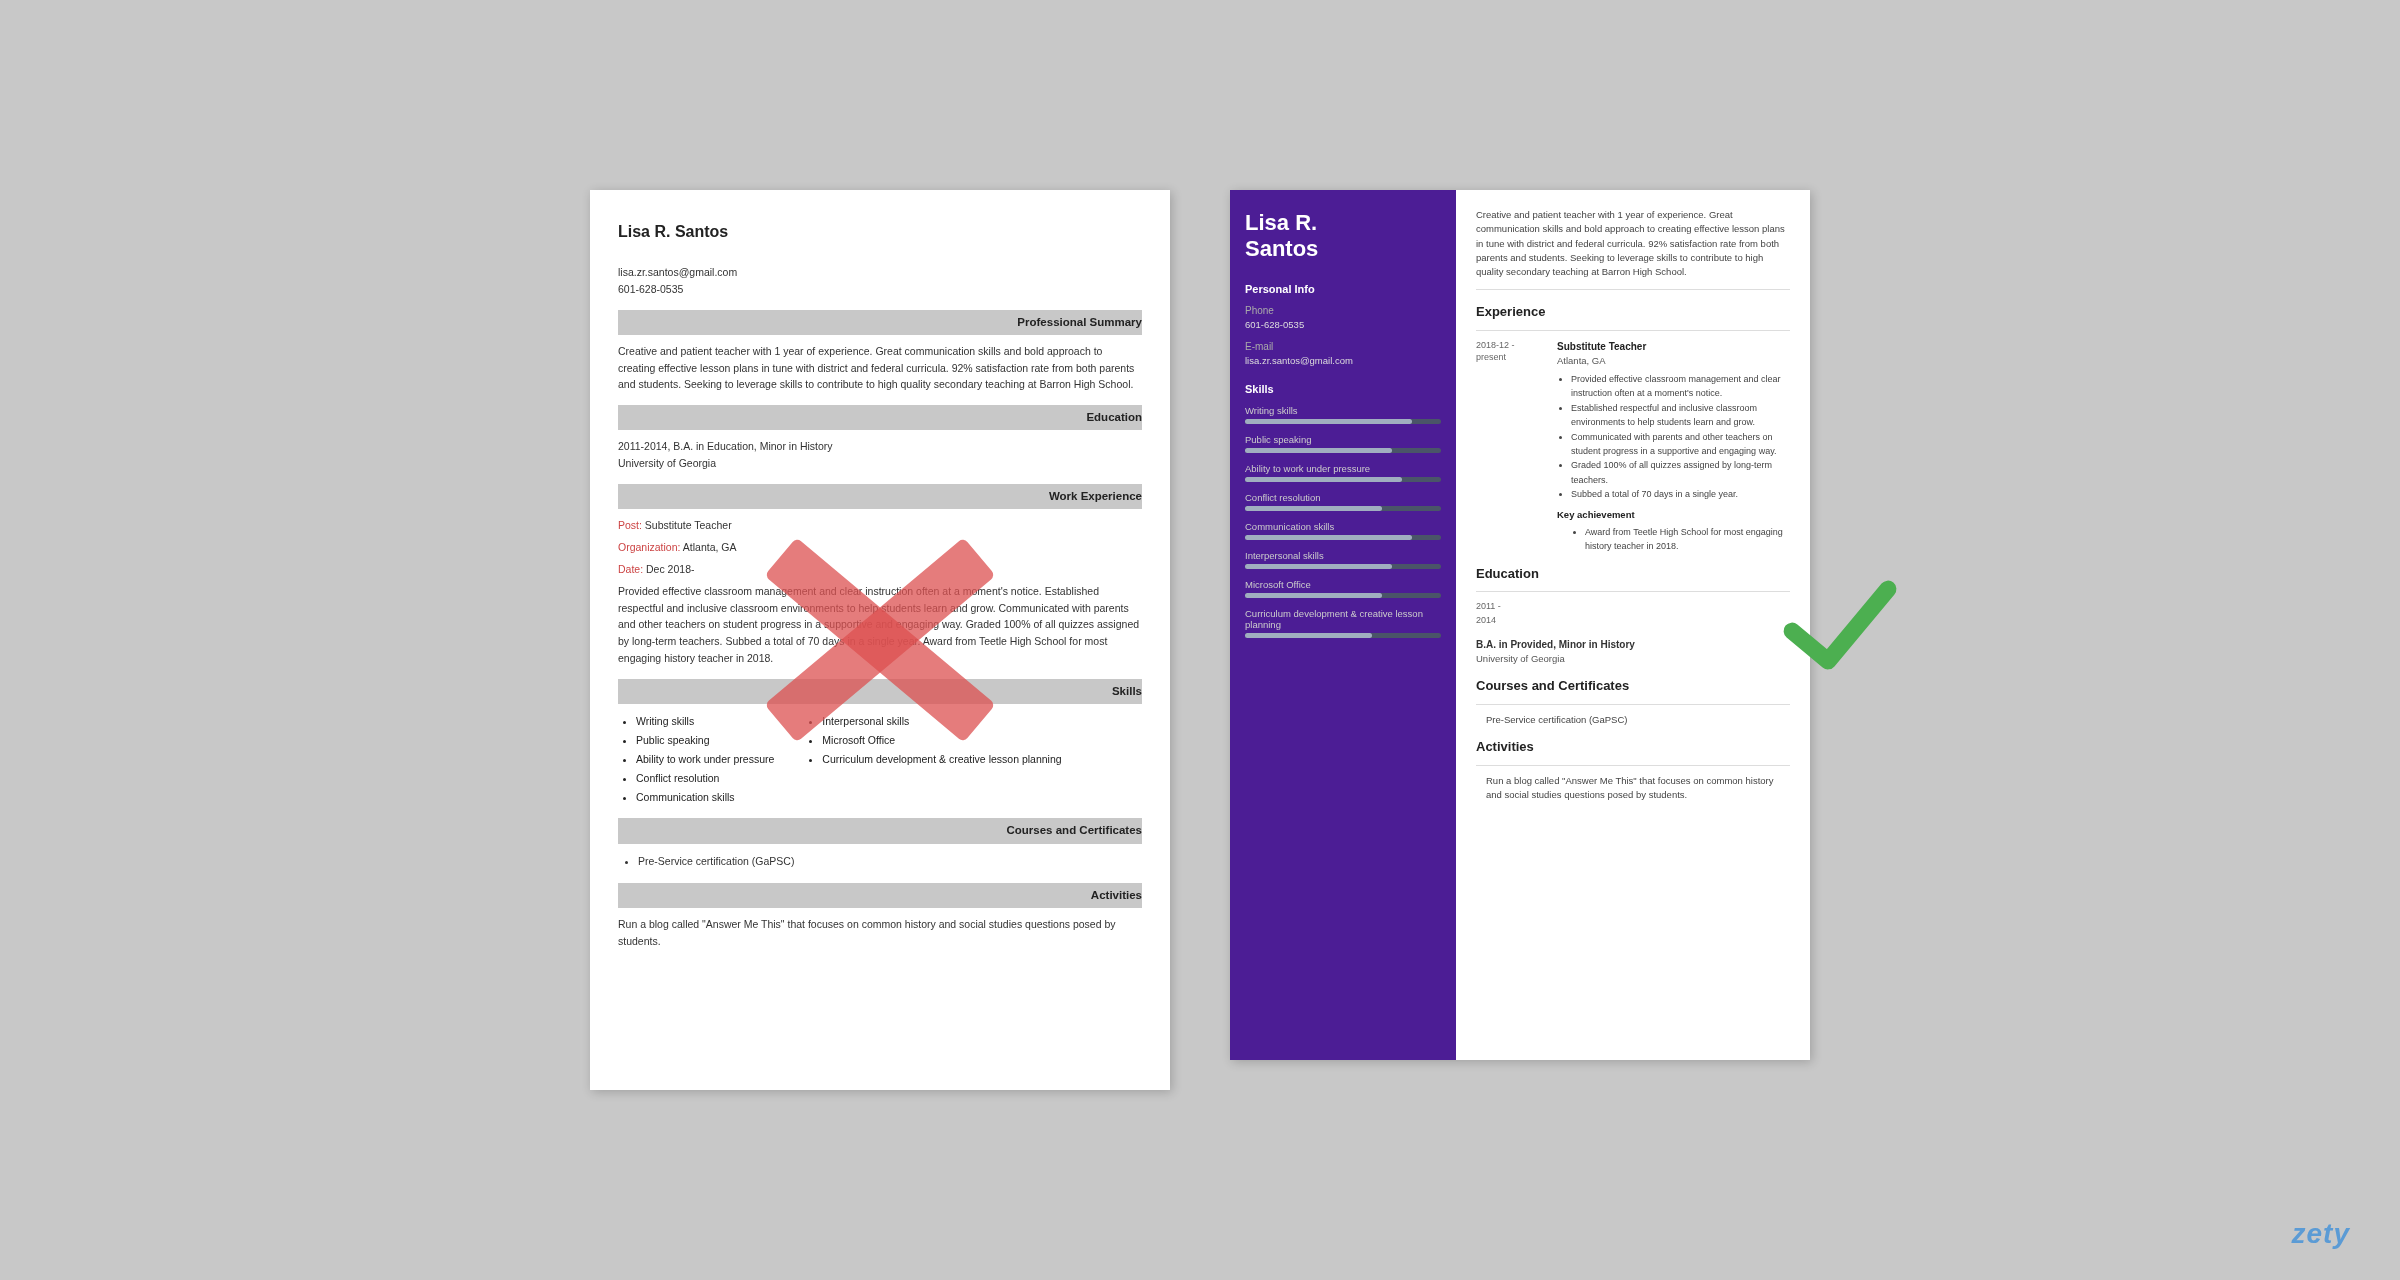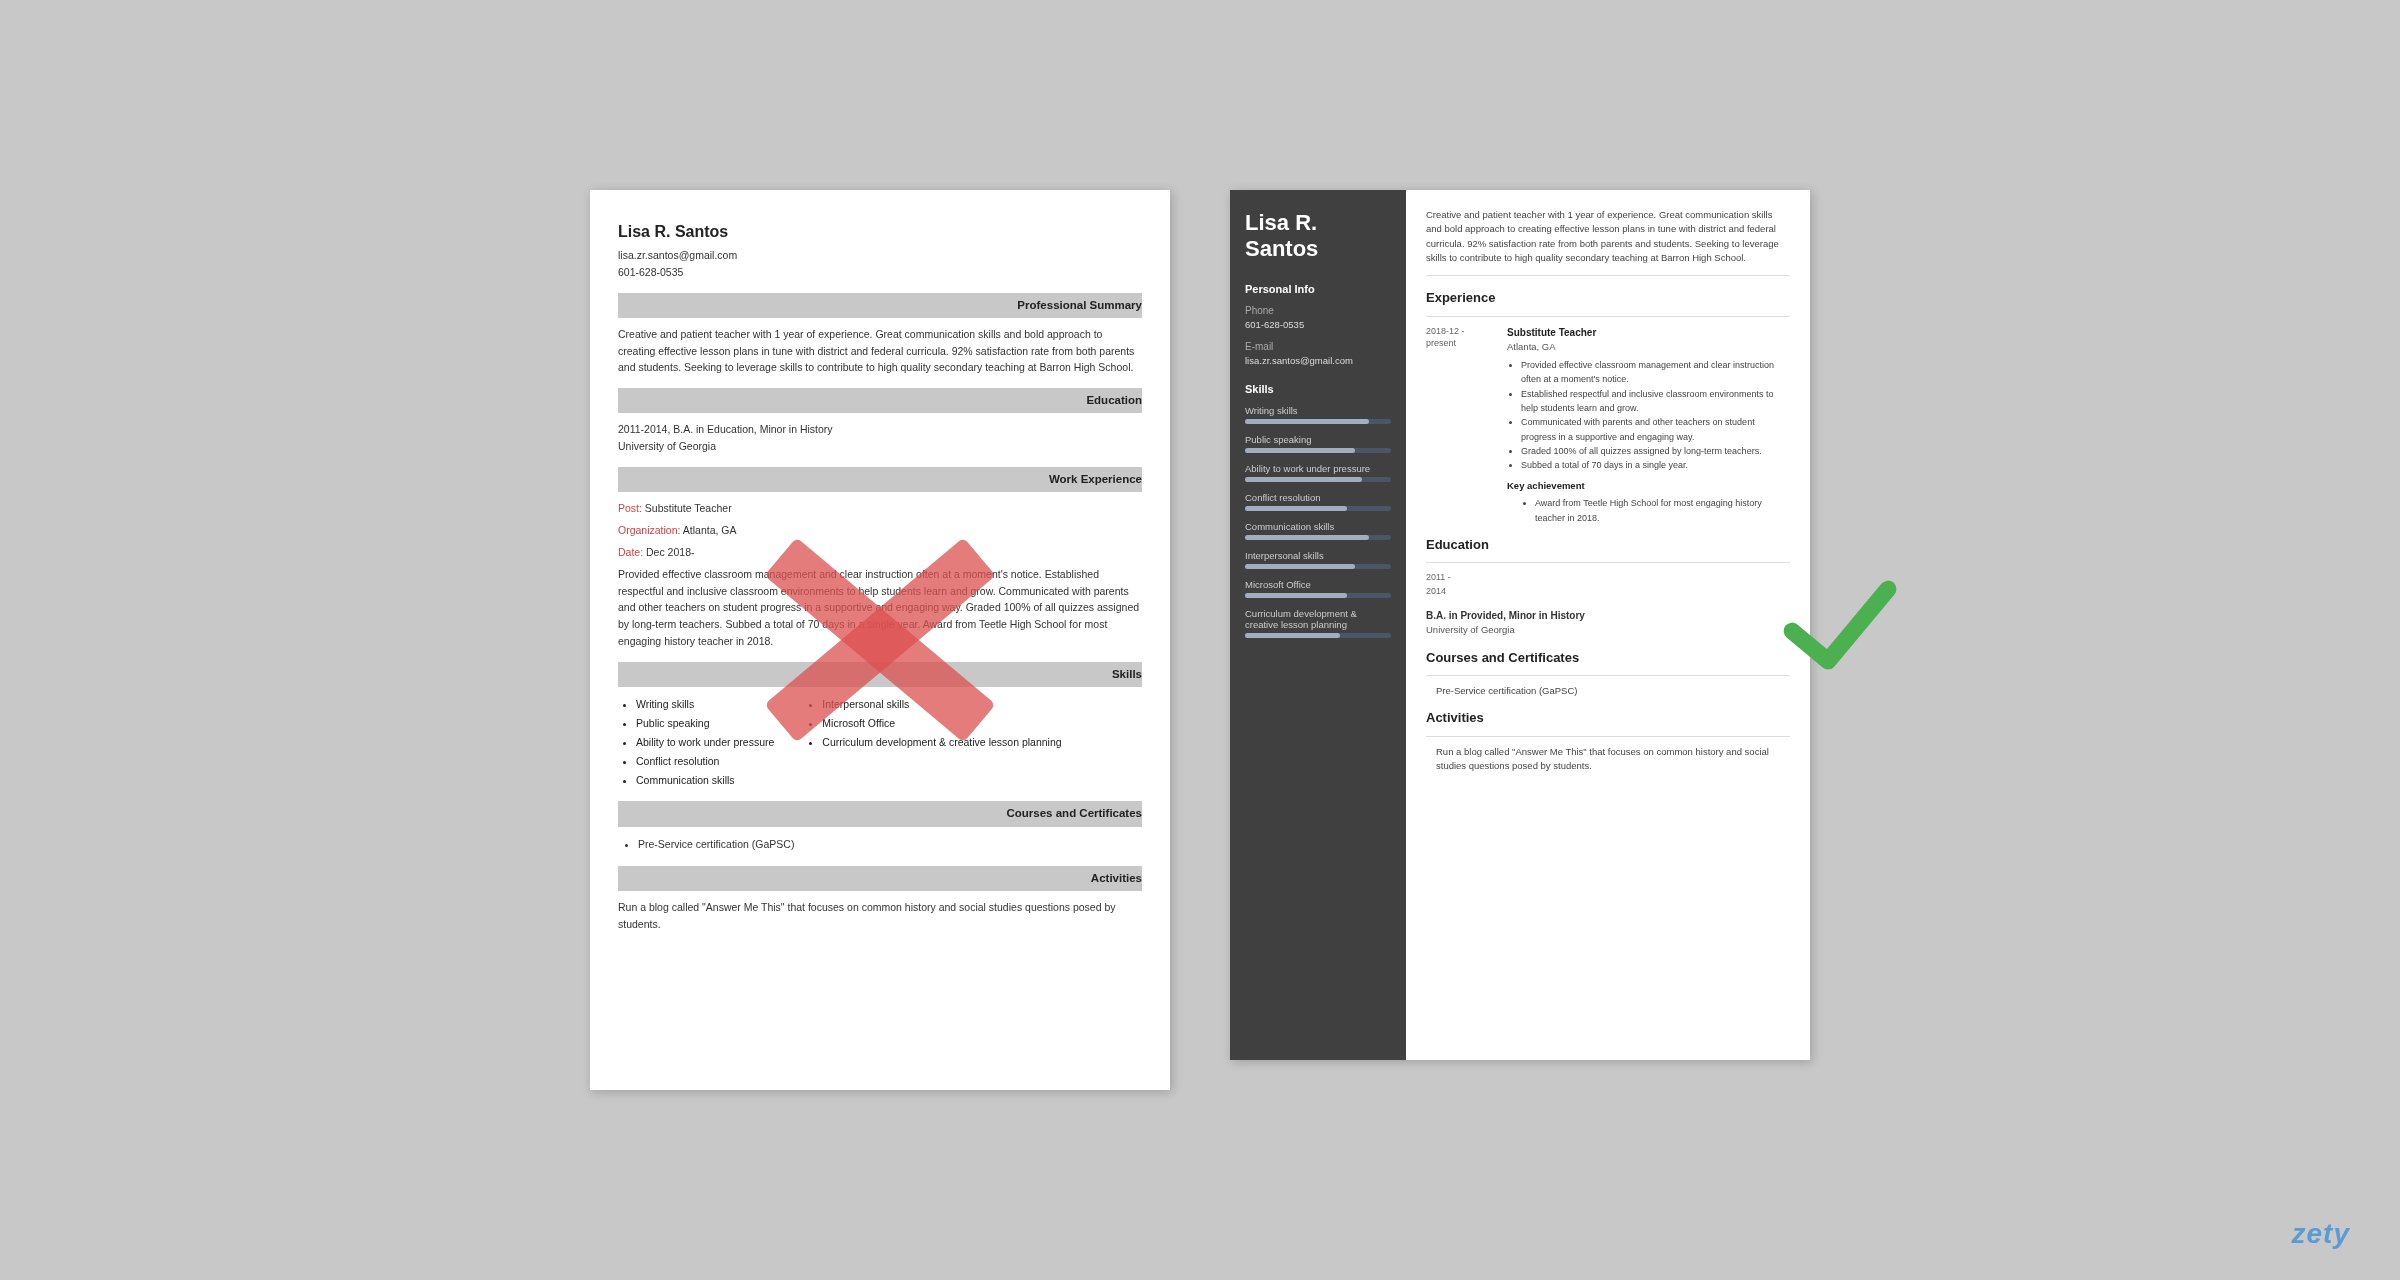--- a/index.html
+++ b/index.html
@@ -31,21 +31,21 @@
       position: relative;
       box-shadow: 2px 2px 10px rgba(0,0,0,0.2);
       font-size: 11px;
       color: #222;
       line-height: 1.5;
     }
 
     .resume-left .name {
       font-size: 16px;
       font-weight: bold;
-      margin-bottom: 3px;
+      margin-bottom: 20px;
     }
     .resume-left .contact-info {
       font-size: 10.5px;
       color: #333;
       line-height: 1.6;
     }
 
     .section-header {
       background: #c8c8c8;
       text-align: right;
@@ -117,22 +117,22 @@
     .resume-right {
       display: flex;
       width: 580px;
       min-height: 870px;
       box-shadow: 2px 2px 10px rgba(0,0,0,0.2);
       background: #fff;
       position: relative;
     }
 
     .resume-right .sidebar {
-      background: #404040;
-      width: 176px;
+      background: #4c1d95;
+      width: 226px;
       min-height: 870px;
       padding: 20px 15px;
       color: #fff;
       flex-shrink: 0;
     }
 
     .sidebar .big-name {
       font-size: 22px;
       font-weight: bold;
       color: #fff;

